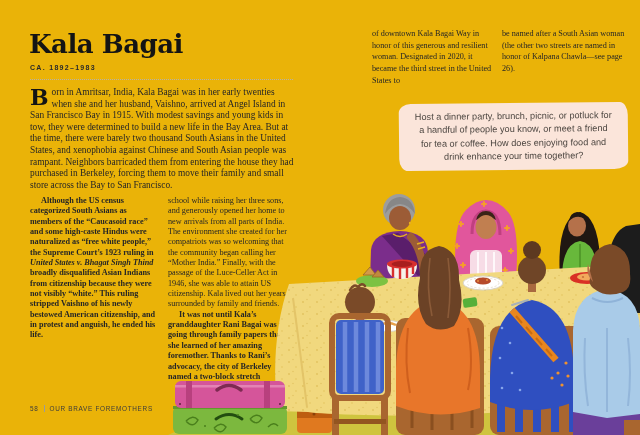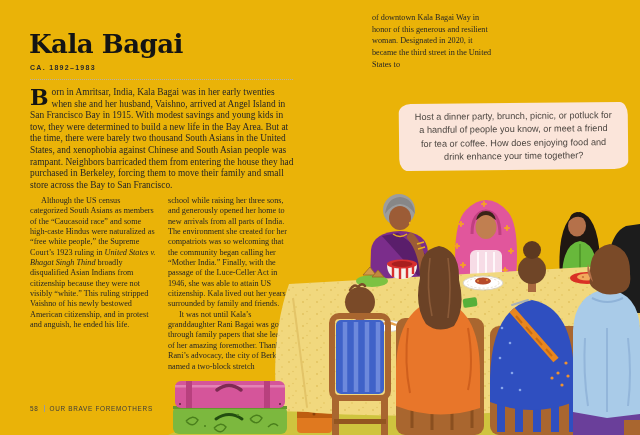--- a/index.html
+++ b/index.html
@@ -29,31 +29,31 @@
   .dropcap{
     float:left;font-family:"DejaVu Serif",serif;font-weight:700;
     font-size:22px;line-height:19px;margin:1px 3px 0 0;color:#141414;
   }
   .columns{
     position:absolute;left:30px;top:196px;width:265px;
     display:flex;gap:12px;
   }
   .col{width:126px;font-size:8.2px;line-height:10.35px;color:#262626;}
   .col p{margin:0;}
-  .col p.indent{text-indent:11px;}
+  .col p.indent{text-indent:11px;font-weight:bold;}
   .italic{font-style:italic;}
   .footer{
     position:absolute;left:30px;top:405px;display:flex;align-items:center;
     font-family:"Liberation Sans",sans-serif;font-size:6.4px;
     letter-spacing:0.7px;color:#3c3c3c;
   }
   .footer-divider{width:1px;height:7px;background:#9b9b9b;margin:0 5px;}
   
   .rp-cols{
-    position:absolute;left:372px;top:12px;width:254px;
+    position:absolute;left:372px;top:28px;width:254px;
     display:flex;gap:6px;
   }
   .rp-col{width:124px;font-size:8.2px;line-height:11.7px;color:#262626;}
   .callout{
     position:absolute;left:399px;top:103px;width:229px;height:67px;
     background:#fbe5da;border-radius:12px 8px 14px 9px / 9px 13px 8px 12px;
     transform:rotate(-0.6deg);
     display:flex;align-items:center;justify-content:center;
     text-align:center;box-sizing:border-box;padding:0 15px;
     font-family:"Liberation Sans",sans-serif;font-size:9.2px;
@@ -85,20 +85,21 @@
   </div>
 
   <div class="footer">
     <span>58</span>
     <span class="footer-divider"></span>
     <span>OUR BRAVE FOREMOTHERS</span>
   </div>
 
   <div class="rp-cols">
     <div class="rp-col">of downtown Kala Bagai Way in honor of this generous and resilient woman. Designated in 2020, it became the third street in the United States to</div>
+    <div class="rp-col">be named after a South Asian woman (the other two streets are named in honor of Kalpana Chawla—see page 26).</div>
   </div>
 
   <div class="callout">
     <span>Host a dinner party, brunch, picnic, or potluck for a handful of people you know, or meet a friend for tea or coffee. How does enjoying food and drink enhance your time together?</span>
   </div>
 
   <svg class="illo" viewBox="0 0 480 257" role="img">
     <title>Dinner party illustration: women and children gathered around a table of food, with stacked suitcases beside them</title>
     <defs>
       <pattern id="speck" width="14" height="12" patternUnits="userSpaceOnUse">

